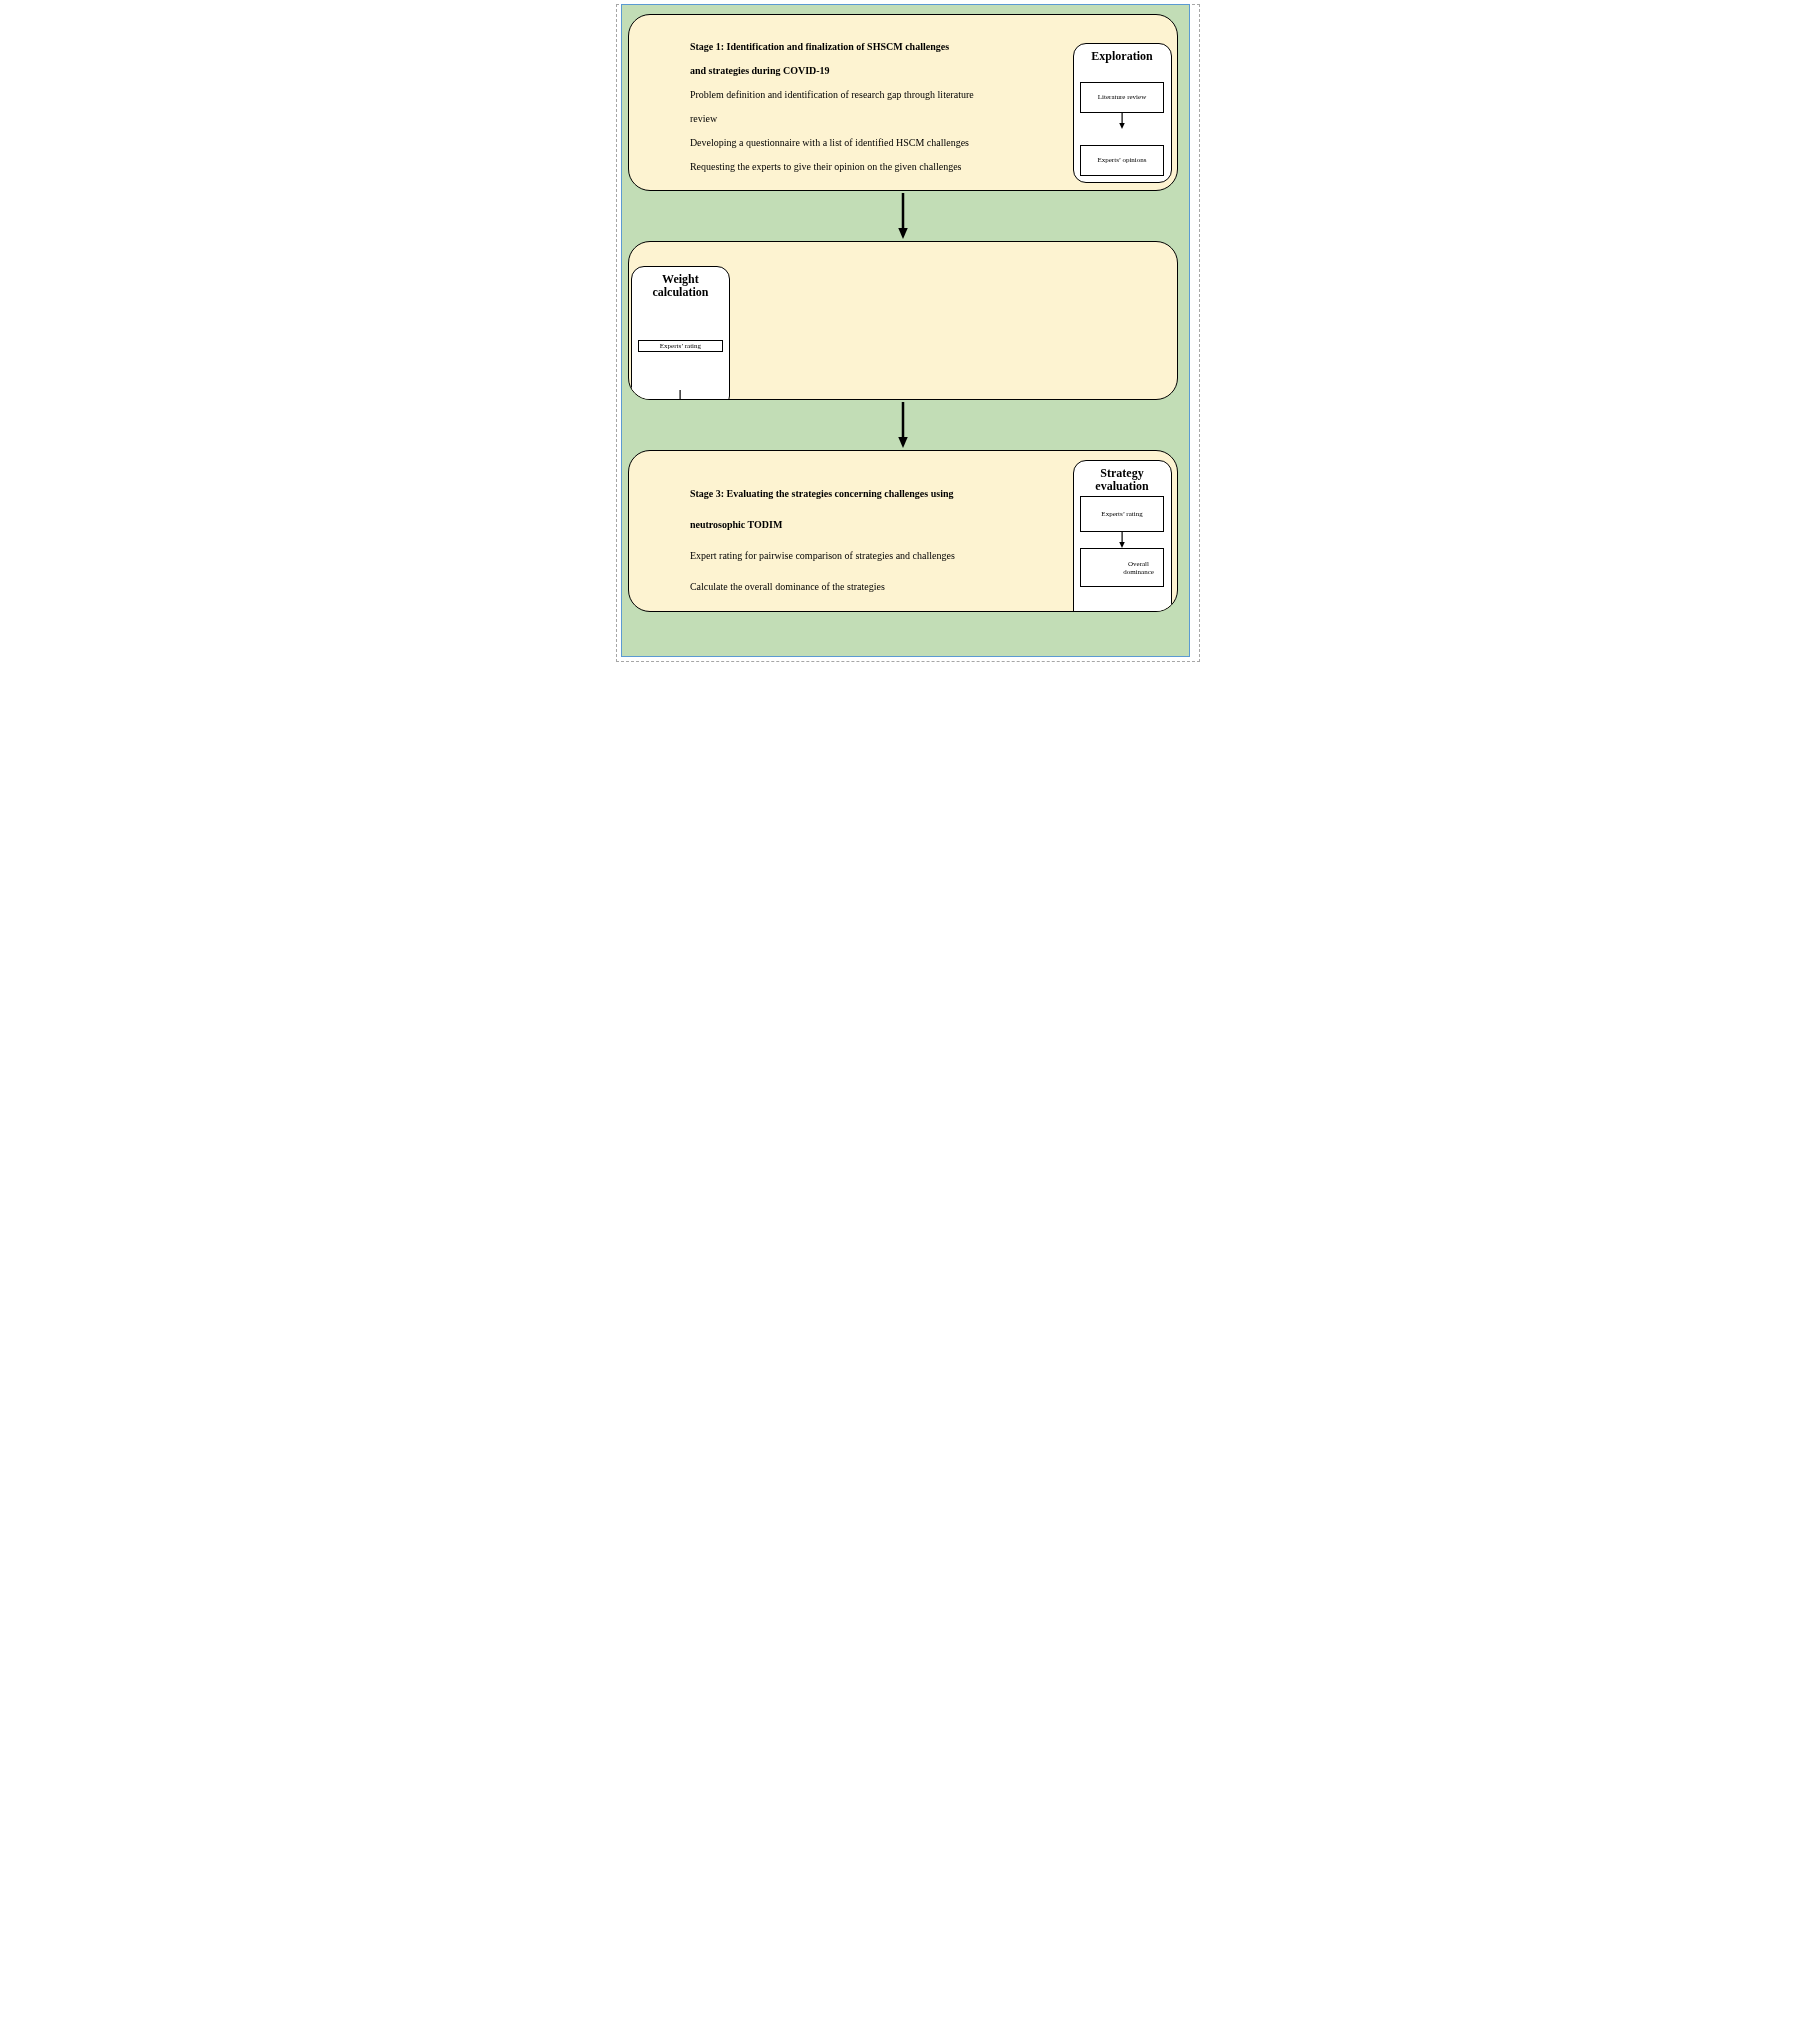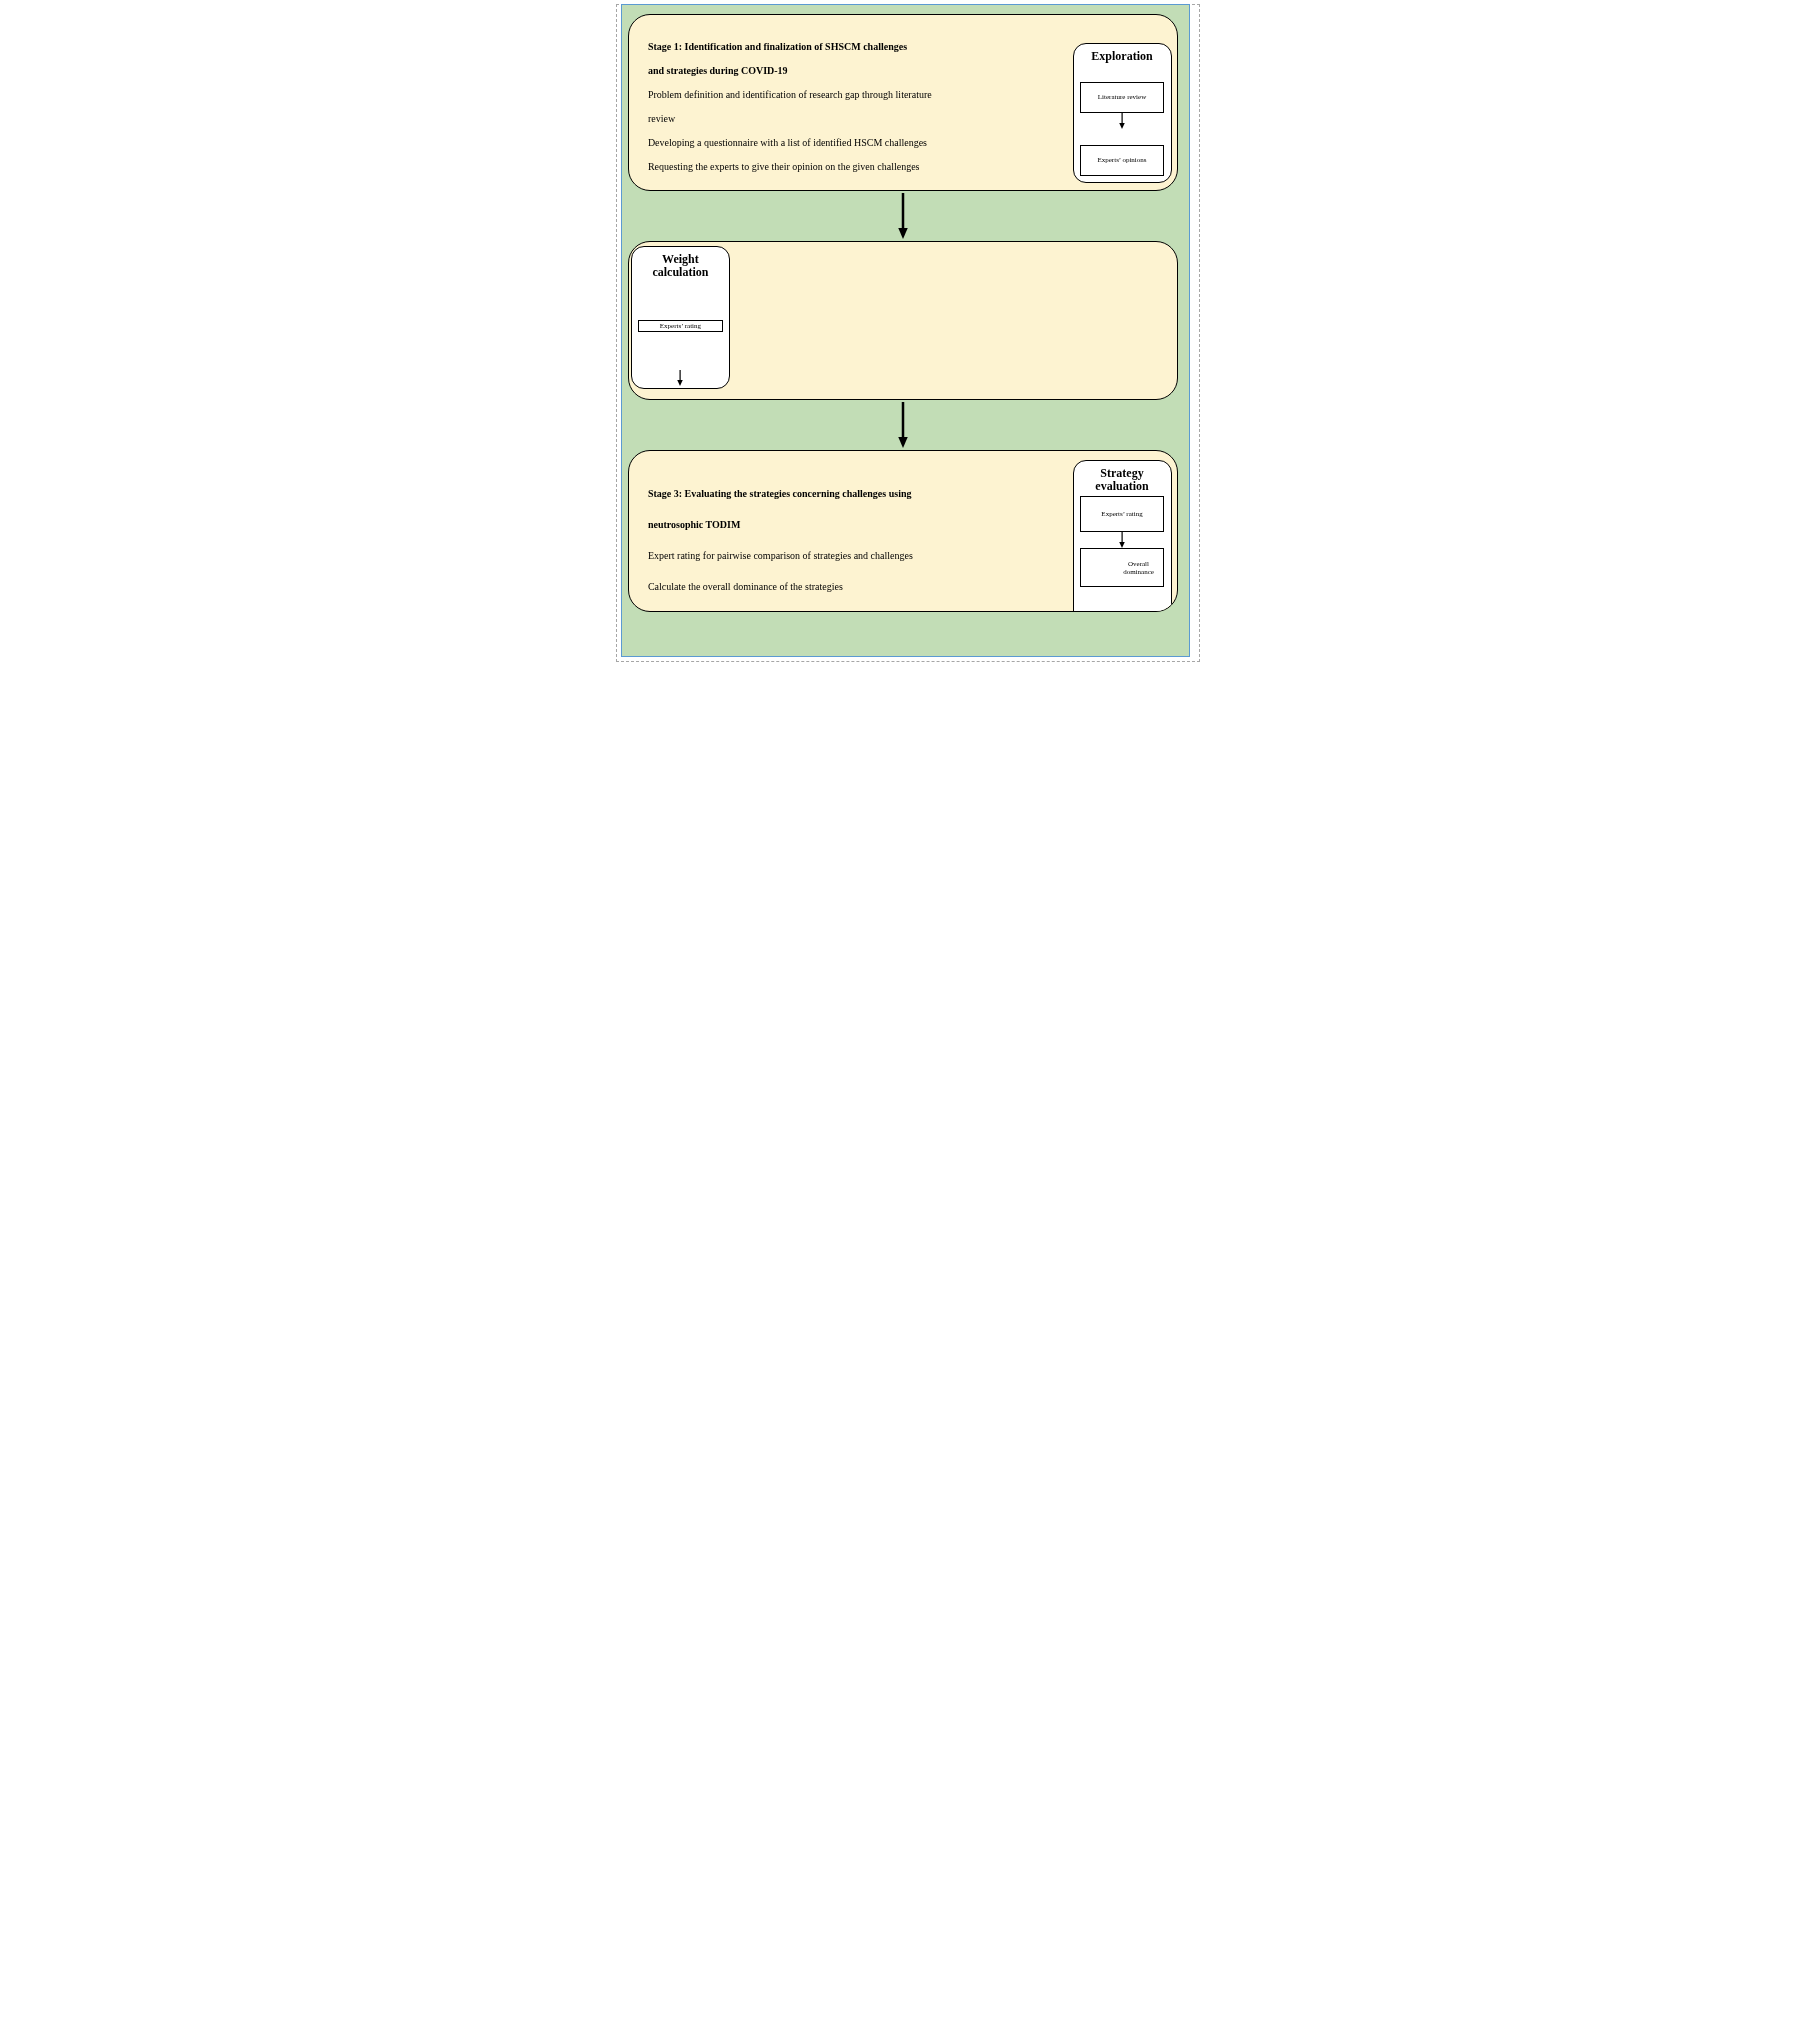--- a/index.html
+++ b/index.html
@@ -40,42 +40,42 @@
   .stage-text {
     flex: 1;
     padding-left: 19px;
     padding-right: 8px;
     display: flex;
     flex-direction: column;
   }
   .stage-1 .stage-text { padding-top: 20px; }
   .stage-2 .stage-text { justify-content: center; padding-top: 7px; }
   .stage-3 .stage-text { justify-content: center; padding-top: 18px; }
-  .line { font-size: 10px; }
+  .line { font-size: 10px; margin-left: 42px; }
   .stage-1 .line { line-height: 24px; }
   .stage-2 .line { line-height: 33px; }
   .stage-3 .line { line-height: 31px; }
   .bold { font-weight: bold; }
   .side-col {
     width: 106px;
     display: flex;
     justify-content: flex-end;
     padding-right: 5px;
   }
   .side-box {
     width: 99px;
     background: #ffffff;
     border: 1.2px solid #000;
     border-radius: 13px;
     display: flex;
     flex-direction: column;
     padding: 4px 6.4px 6px 6.4px;
   }
   .stage-1 .side-box { margin-top: 28px; height: 140px; }
-  .stage-2 .side-box { margin-top: 4px; height: 143px; gap: 38px; }
+  .stage-2 .side-box { margin-top: 24px; height: 143px; gap: 38px; }
   .stage-3 .side-box { margin-top: 9px; height: 177px; }
   .side-box-title {
     text-align: center;
     font-weight: bold;
     font-size: 12px;
     line-height: 13.4px;
     margin: 2px 0 3px 0;
   }
   .step-rect {
     border: 1px solid #000;

